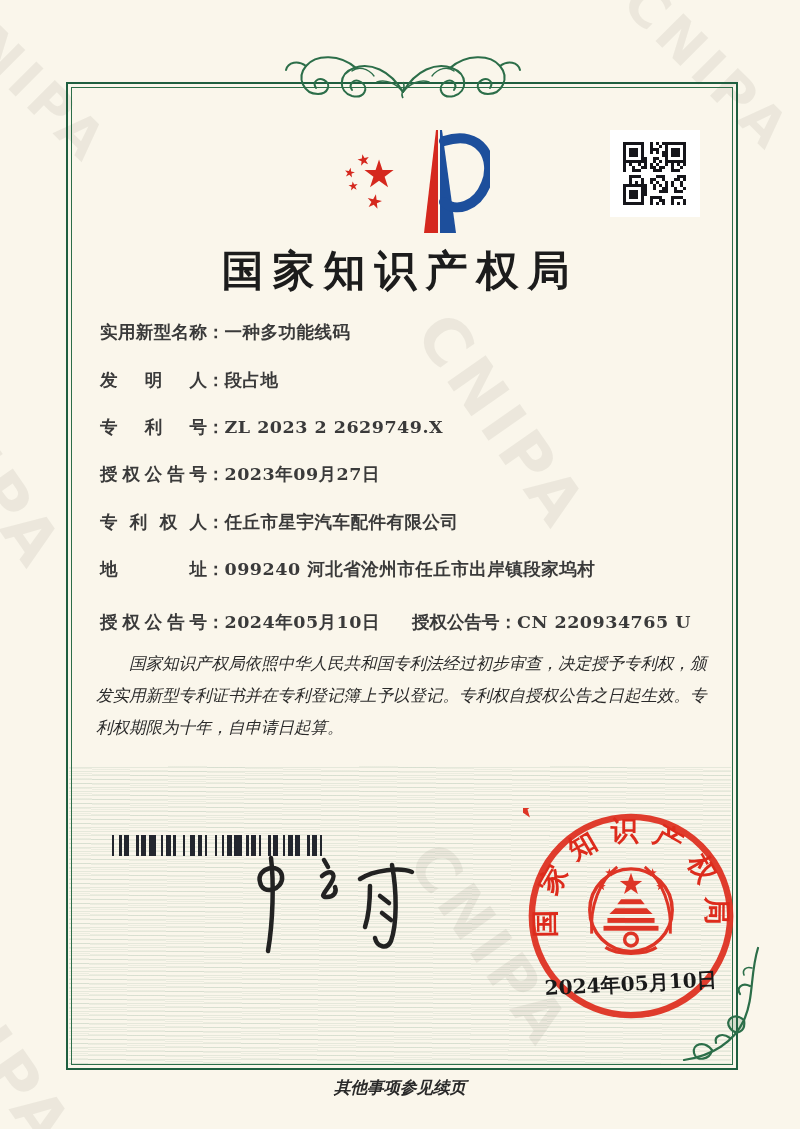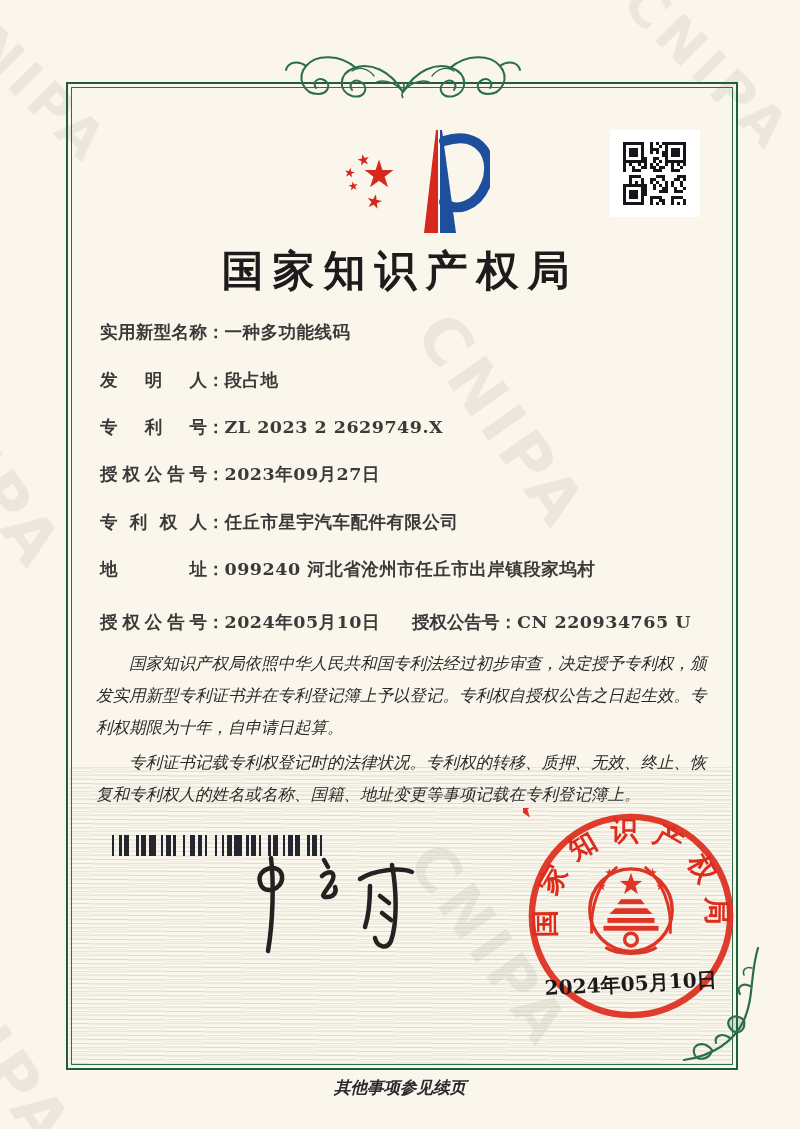--- a/index.html
+++ b/index.html
@@ -347,21 +347,20 @@
   </div>
   <div class="frow" style="top:610px;">
     <span class="flabel">授权公告号</span><span>：</span><span class="fval">2024年05月10日</span>
     <span class="grant2">
       <span>授权公告号</span><span>：</span><span class="fval">CN 220934765 U</span>
     </span>
   </div>
 
   <div class="paras">
     <p>国家知识产权局依照中华人民共和国专利法经过初步审查，决定授予专利权，颁发实用新型专利证书并在专利登记簿上予以登记。专利权自授权公告之日起生效。专利权期限为十年，自申请日起算。</p>
-    <p>专利证书记载专利权登记时的法律状况。专利权的转移、质押、无效、终止、恢复和专利权人的姓名或名称、国籍、地址变更等事项记载在专利登记簿上。</p>
   </div>
 
   <div class="barcode"><span class="bb" style="width: 2.45px;"></span><span style="width: 4.9px;"></span><span class="bb" style="width: 2.45px;"></span><span style="width: 2.45px;"></span><span class="bb" style="width: 4.9px;"></span><span style="width: 7.35px;"></span><span class="bb" style="width: 2.45px;"></span><span style="width: 2.45px;"></span><span class="bb" style="width: 4.9px;"></span><span style="width: 2.45px;"></span><span class="bb" style="width: 7.35px;"></span><span style="width: 4.9px;"></span><span class="bb" style="width: 2.45px;"></span><span style="width: 2.45px;"></span><span class="bb" style="width: 4.9px;"></span><span style="width: 2.45px;"></span><span class="bb" style="width: 2.45px;"></span><span style="width: 7.35px;"></span><span class="bb" style="width: 2.45px;"></span><span style="width: 4.9px;"></span><span class="bb" style="width: 4.9px;"></span><span style="width: 2.45px;"></span><span class="bb" style="width: 4.9px;"></span><span style="width: 2.45px;"></span><span class="bb" style="width: 2.45px;"></span><span style="width: 7.35px;"></span><span class="bb" style="width: 2.45px;"></span><span style="width: 4.9px;"></span><span class="bb" style="width: 2.45px;"></span><span style="width: 2.45px;"></span><span class="bb" style="width: 4.9px;"></span><span style="width: 2.45px;"></span><span class="bb" style="width: 7.35px;"></span><span style="width: 4.9px;"></span><span class="bb" style="width: 2.45px;"></span><span style="width: 2.45px;"></span><span class="bb" style="width: 4.9px;"></span><span style="width: 2.45px;"></span><span class="bb" style="width: 2.45px;"></span><span style="width: 7.35px;"></span><span class="bb" style="width: 2.45px;"></span><span style="width: 2.45px;"></span><span class="bb" style="width: 4.9px;"></span><span style="width: 4.9px;"></span><span class="bb" style="width: 2.45px;"></span><span style="width: 2.45px;"></span><span class="bb" style="width: 4.9px;"></span><span style="width: 2.45px;"></span><span class="bb" style="width: 4.9px;"></span><span style="width: 7.35px;"></span><span class="bb" style="width: 2.45px;"></span><span style="width: 2.45px;"></span><span class="bb" style="width: 4.9px;"></span><span style="width: 2.45px;"></span><span class="bb" style="width: 2.45px;"></span></div>
 
 
   <svg class="signature" width="200" height="106" viewBox="0 0 200 106">
     <g stroke="#222" fill="none" stroke-width="4.5" stroke-linecap="round" stroke-linejoin="round">
       <path d="M36,30 C32,16 56,10 58,24 C60,38 38,44 36,30 Z"></path>
       <path d="M47,6 C50,30 49,70 44,99"></path>
       <path d="M100,8 l4,7"></path>

